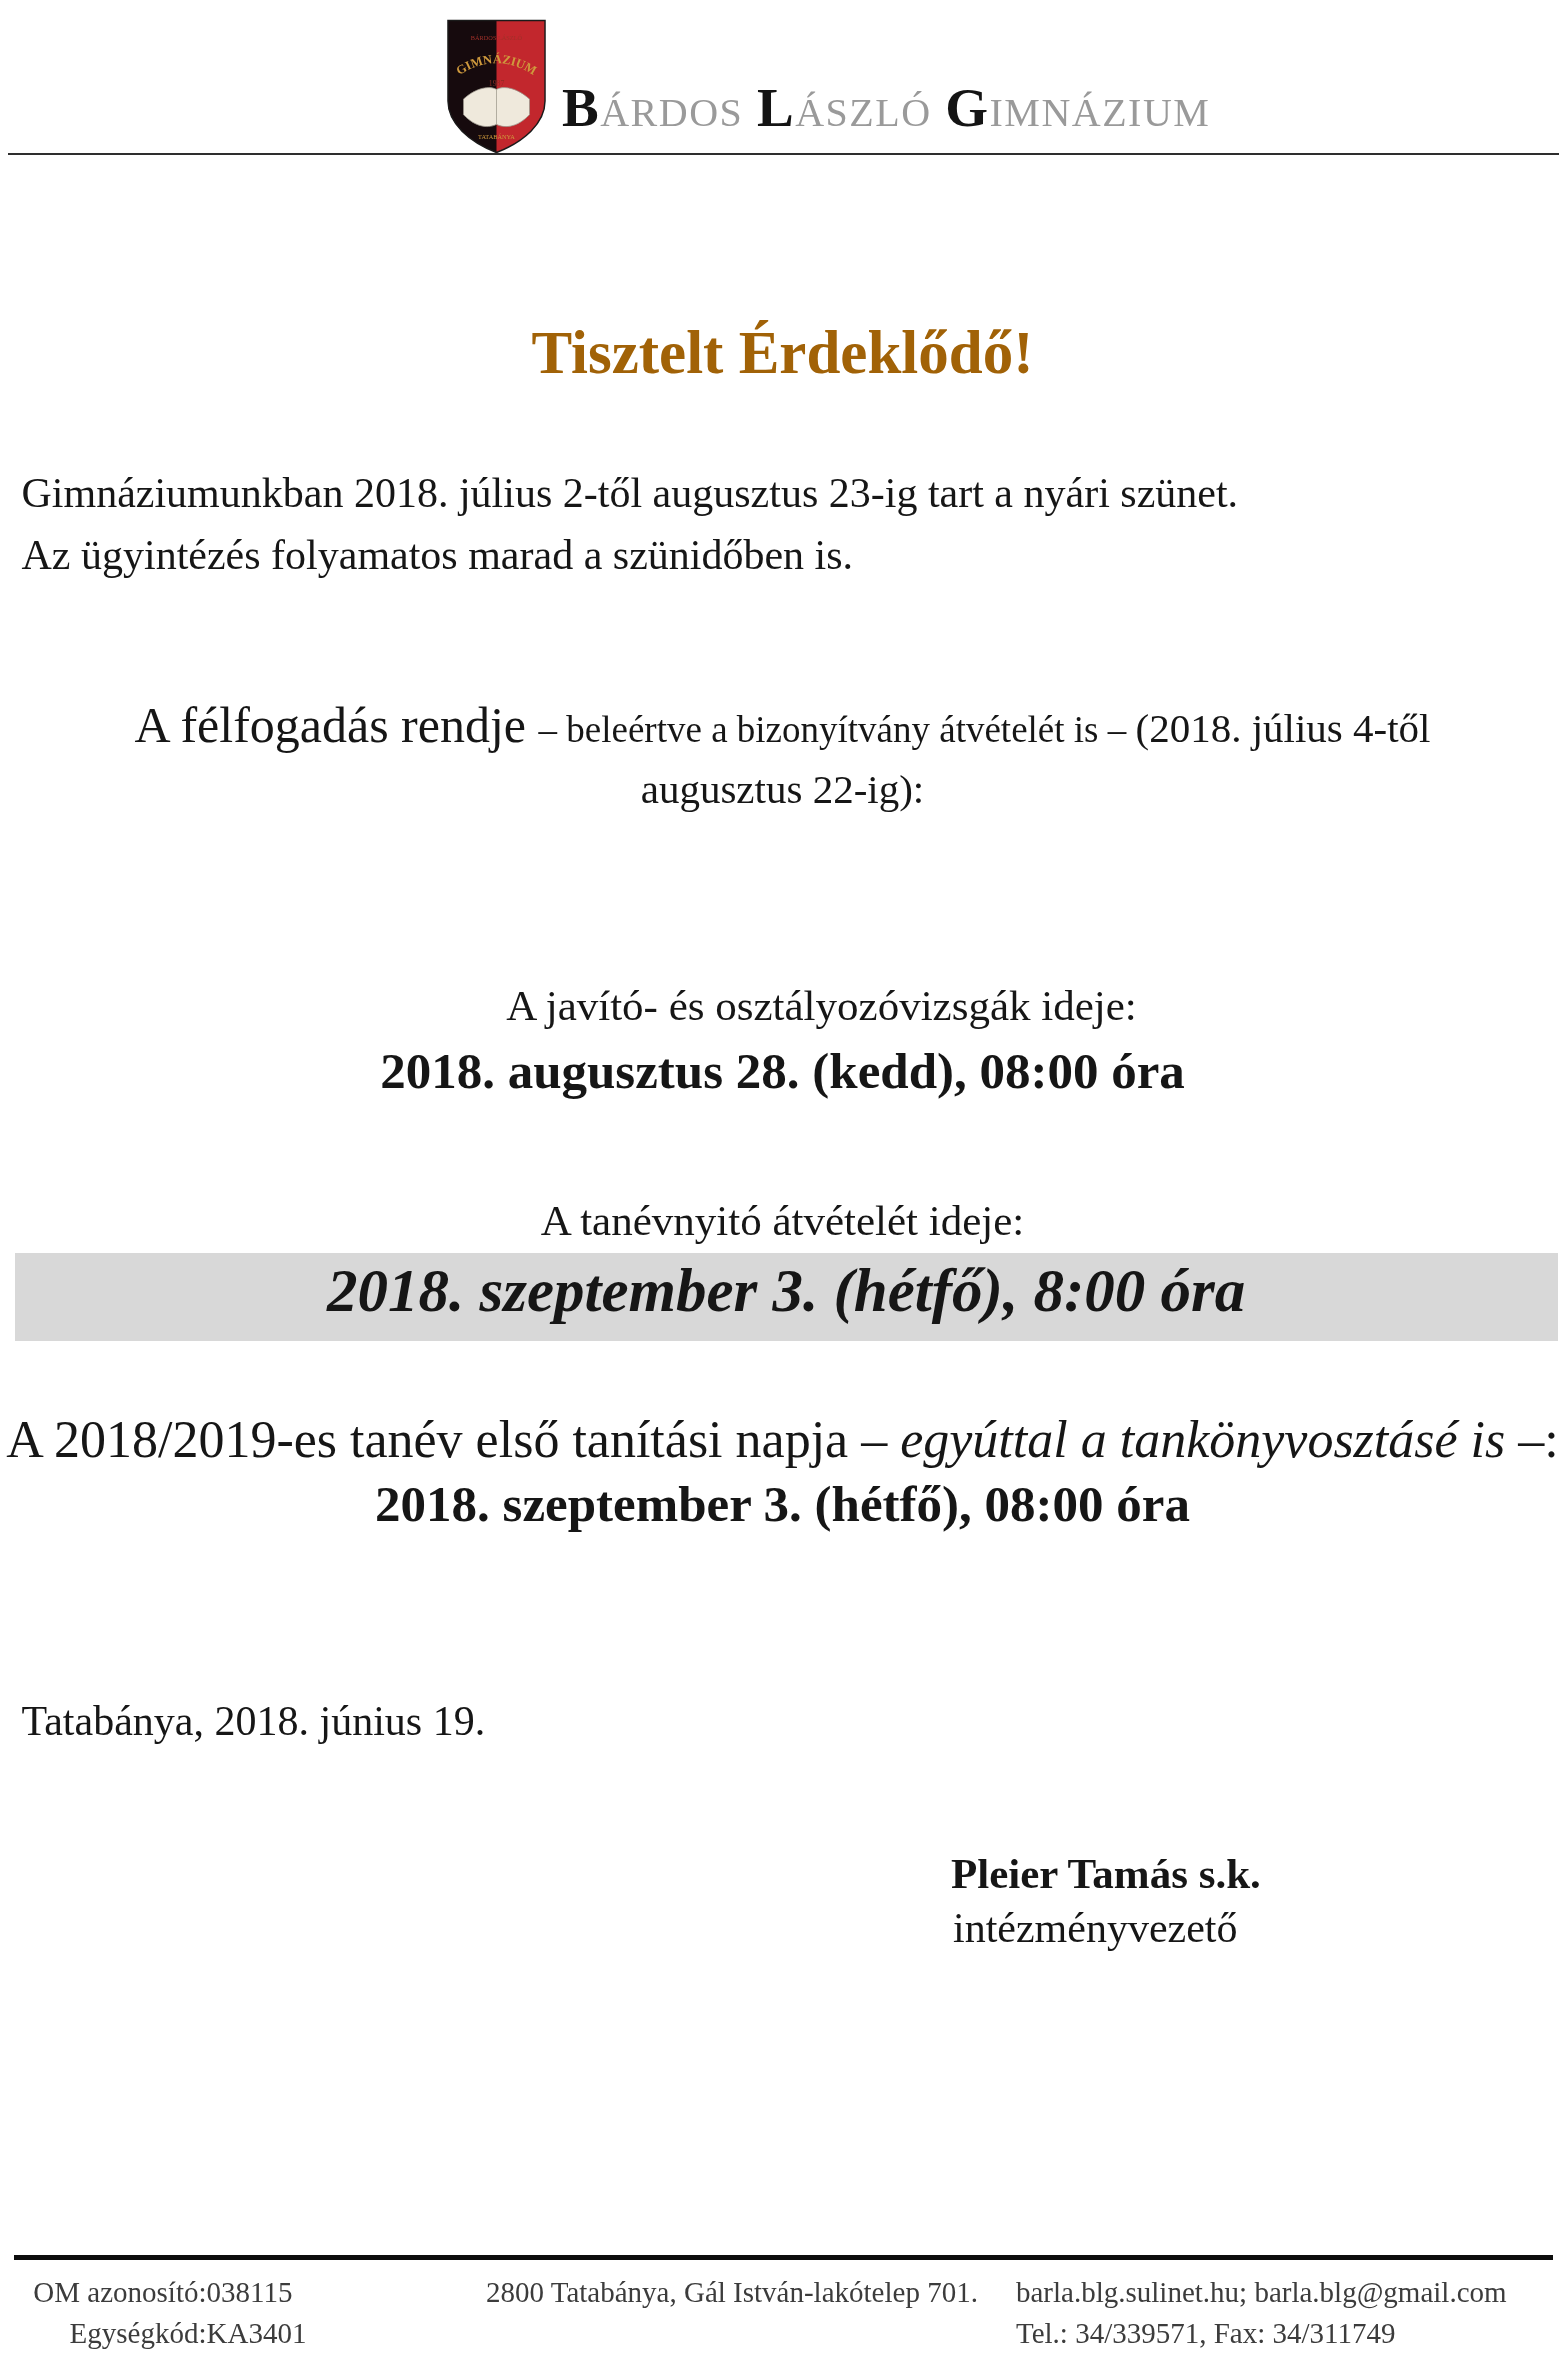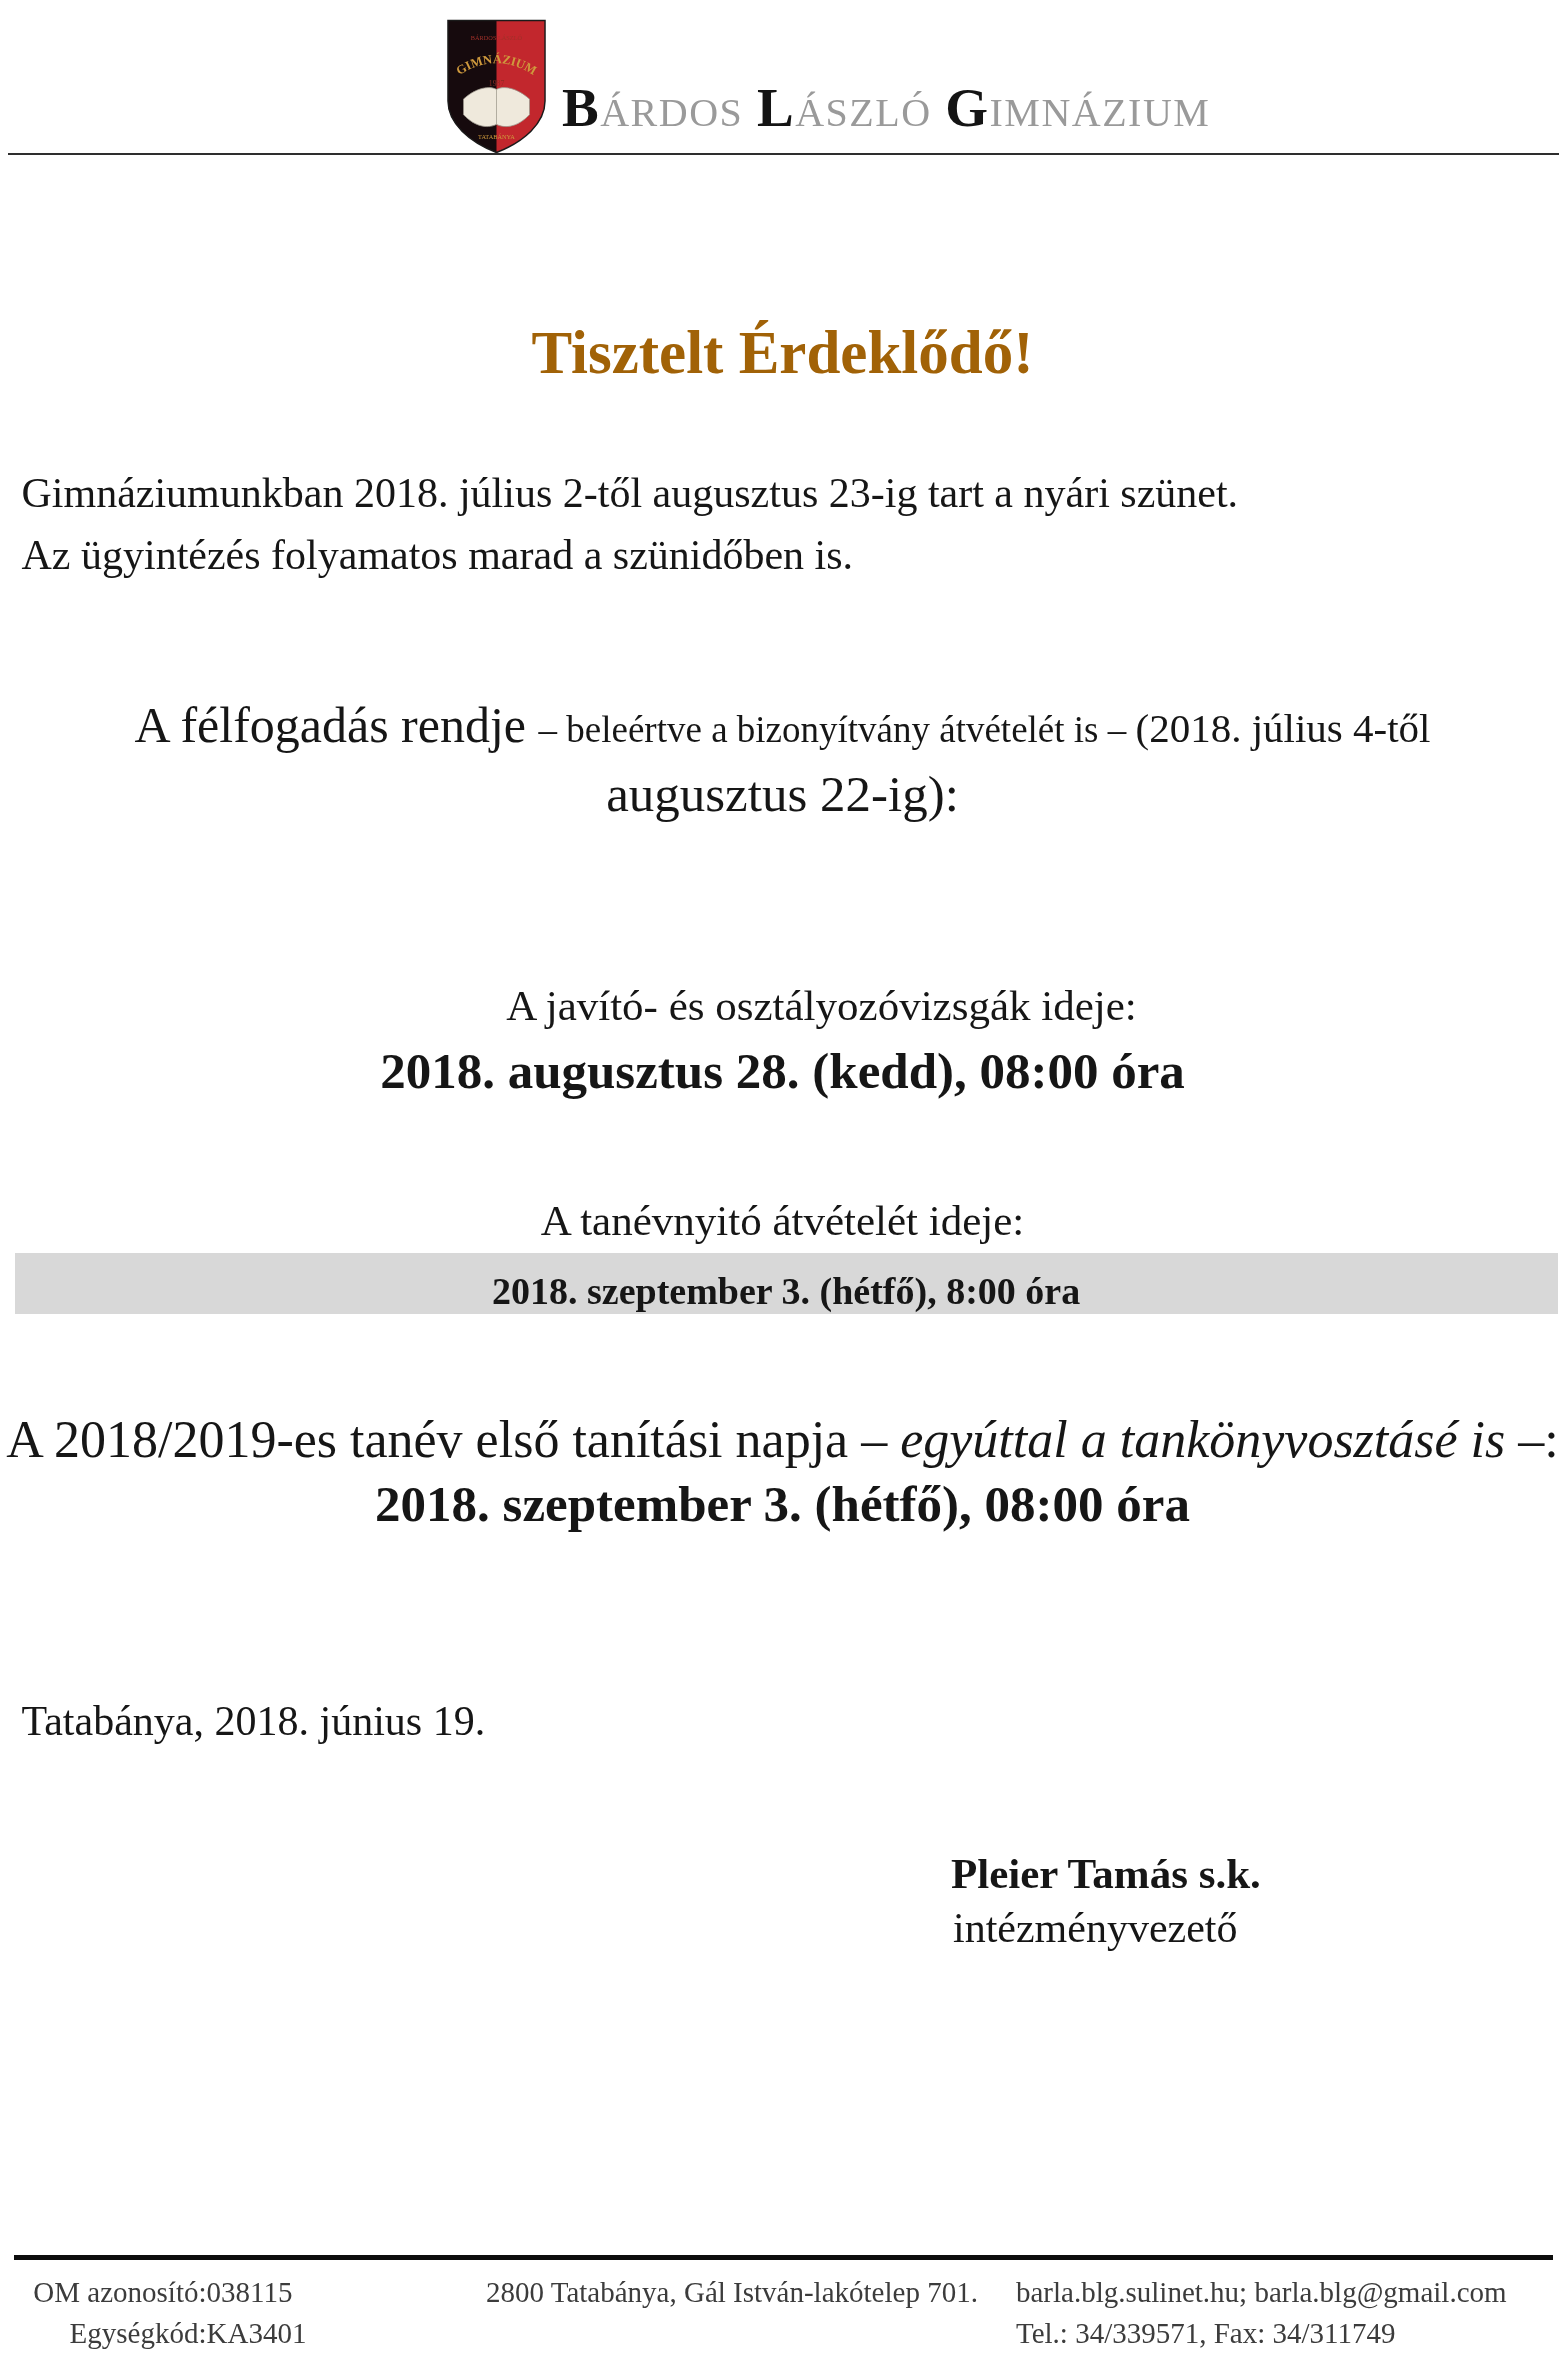--- a/index.html
+++ b/index.html
@@ -28,31 +28,31 @@
   .school-name .rest{font-size:40px;}
   .header-rule{left:7.8px;top:153px;width:1551px;height:2px;background:#2e2e2e;}
   
   .page-title{top:318px;font-size:61px;font-weight:700;color:#a16207;}
   
   .intro{left:21.5px;top:462px;width:1521px;font-size:42px;line-height:62px;}
   
   .lineA1{top:696px;font-size:41px;}
   .lineA1 .lead{font-size:50px;}
   .lineA1 .mid{font-size:37px;}
-  .lineA2{top:765px;font-size:51px;}
+  .lineA2{top:765px;font-size:41px;}
   .lineA3{top:822px;font-size:52px;font-weight:700;font-style:italic;}
   
   .lineB1{top:981px;font-size:43px;margin-left:39px;}
   .lineB2{top:1042px;font-size:51px;font-weight:700;}
   
   .lineC1{top:1196px;font-size:43px;}
   .highlight-bar{
-    left:14.6px;top:1253px;width:1543px;height:61px;
+    left:14.6px;top:1253px;width:1543px;height:88px;
     text-align:center;line-height:76px;
-    font-size:38px;font-weight:700;
+    font-size:61px;font-weight:700;font-style:italic;
   }
   
   .lineD1{top:1410px;font-size:52px;}
   .lineD1 .ital{font-style:italic;}
   .lineD2{top:1475px;font-size:51px;font-weight:700;}
   
   .date-line{left:21.5px;top:1697px;font-size:42px;}
   .sig-name{left:951px;top:1849px;font-size:43px;font-weight:700;}
   .sig-role{left:953px;top:1904px;font-size:42px;}
   

